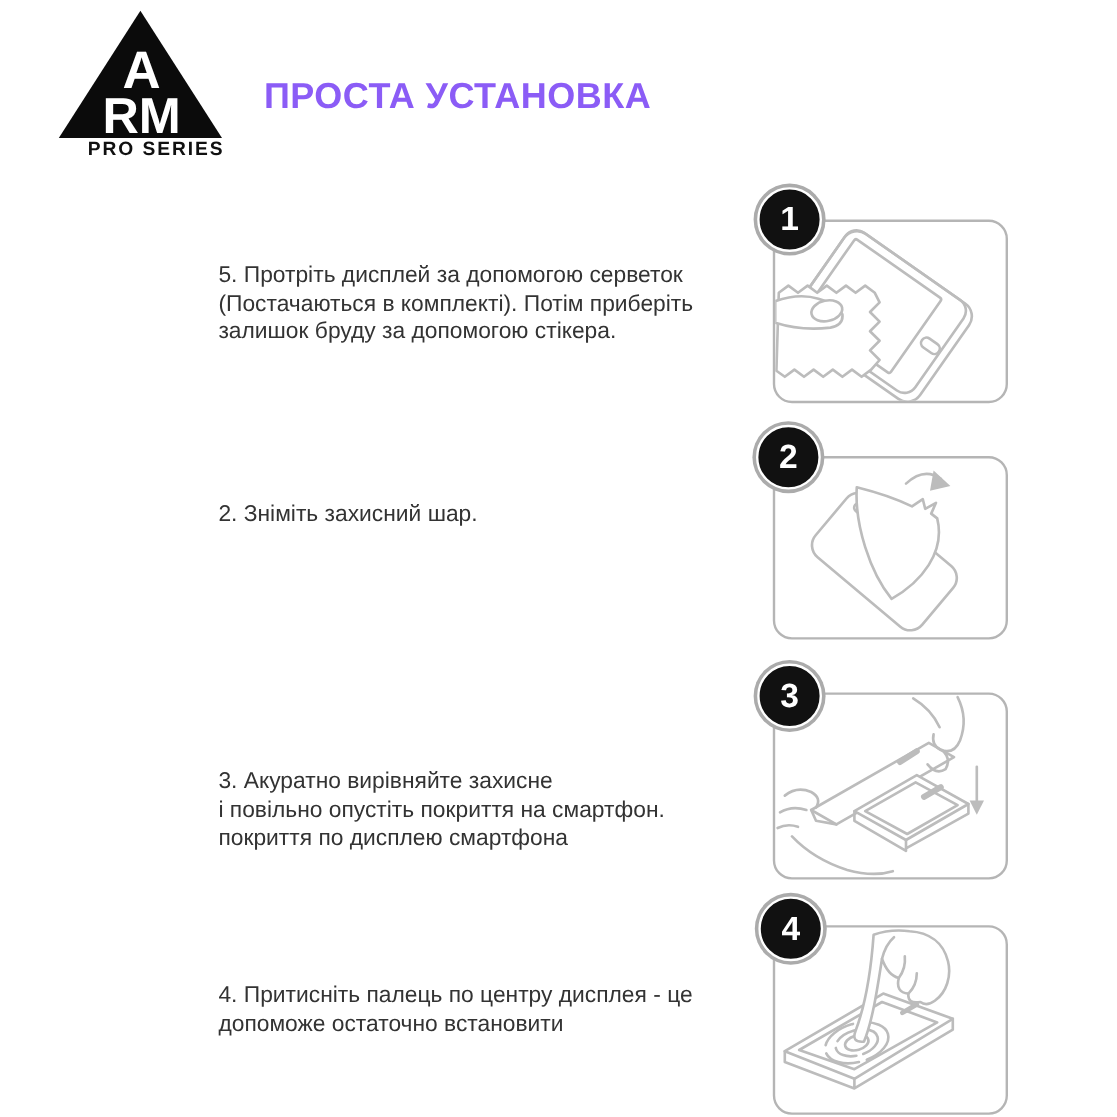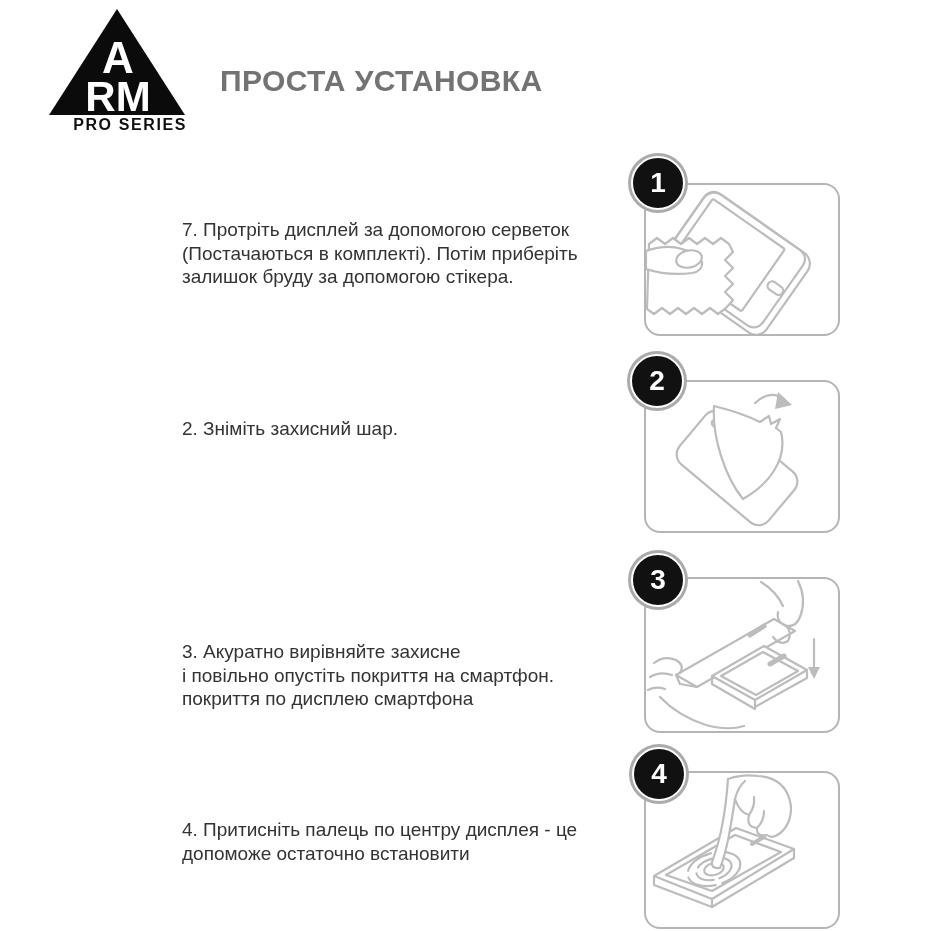--- a/index.html
+++ b/index.html
@@ -9,21 +9,21 @@
   }
   
   .logo{position:absolute;left:47px;top:7px;width:140px;}
   .logo-series{
     position:absolute;left:47px;top:116px;width:140px;text-align:right;
     font-size:16px;font-weight:700;letter-spacing:1.6px;color:#101010;white-space:nowrap;
   }
   
   .title{
     position:absolute;left:220px;top:64px;font-size:30px;font-weight:800;
-    letter-spacing:.4px;color:#737373;white-space:nowrap;
+    letter-spacing:.4px;color:#8b5cf6;white-space:nowrap;
   }
   
   .step-text{position:absolute;left:182px;width:460px;color:#333;font-size:19px;line-height:23.5px;}
   .step-text.s1{top:218px;}
   .step-text.s2{top:417px;}
   .step-text.s3{top:640px;}
   .step-text.s4{top:808px;margin-top:10px;}
   
   .box{
     position:absolute;left:644px;width:196px;border:2px solid #b5b5b5;border-radius:16px;
@@ -55,21 +55,21 @@
   <svg class="logo" viewBox="0 0 140 112">
     <polygon points="70,2 138,108 2,108" fill="#0b0b0b"></polygon>
     <text x="71" y="66" text-anchor="middle" font-family="Liberation Sans, sans-serif" font-size="44" font-weight="700" fill="#ffffff">A</text>
     <text x="71" y="104" text-anchor="middle" font-family="Liberation Sans, sans-serif" font-size="42" font-weight="700" fill="#ffffff">RM</text>
   </svg>
   <div class="logo-series">PRO SERIES</div>
 
   <div class="title">ПРОСТА УСТАНОВКА</div>
 
   <div class="step-text s1">
-    <div>7. Протріть дисплей за допомогою серветок</div>
+    <div>5. Протріть дисплей за допомогою серветок</div>
     <div>(Постачаються в комплекті). Потім приберіть</div>
     <div>залишок бруду за допомогою стікера.</div>
   </div>
 
   <div class="step-text s2">
     <div>2. Зніміть захисний шар.</div>
   </div>
 
   <div class="step-text s3">
     <div>3. Акуратно вирівняйте захисне</div>

